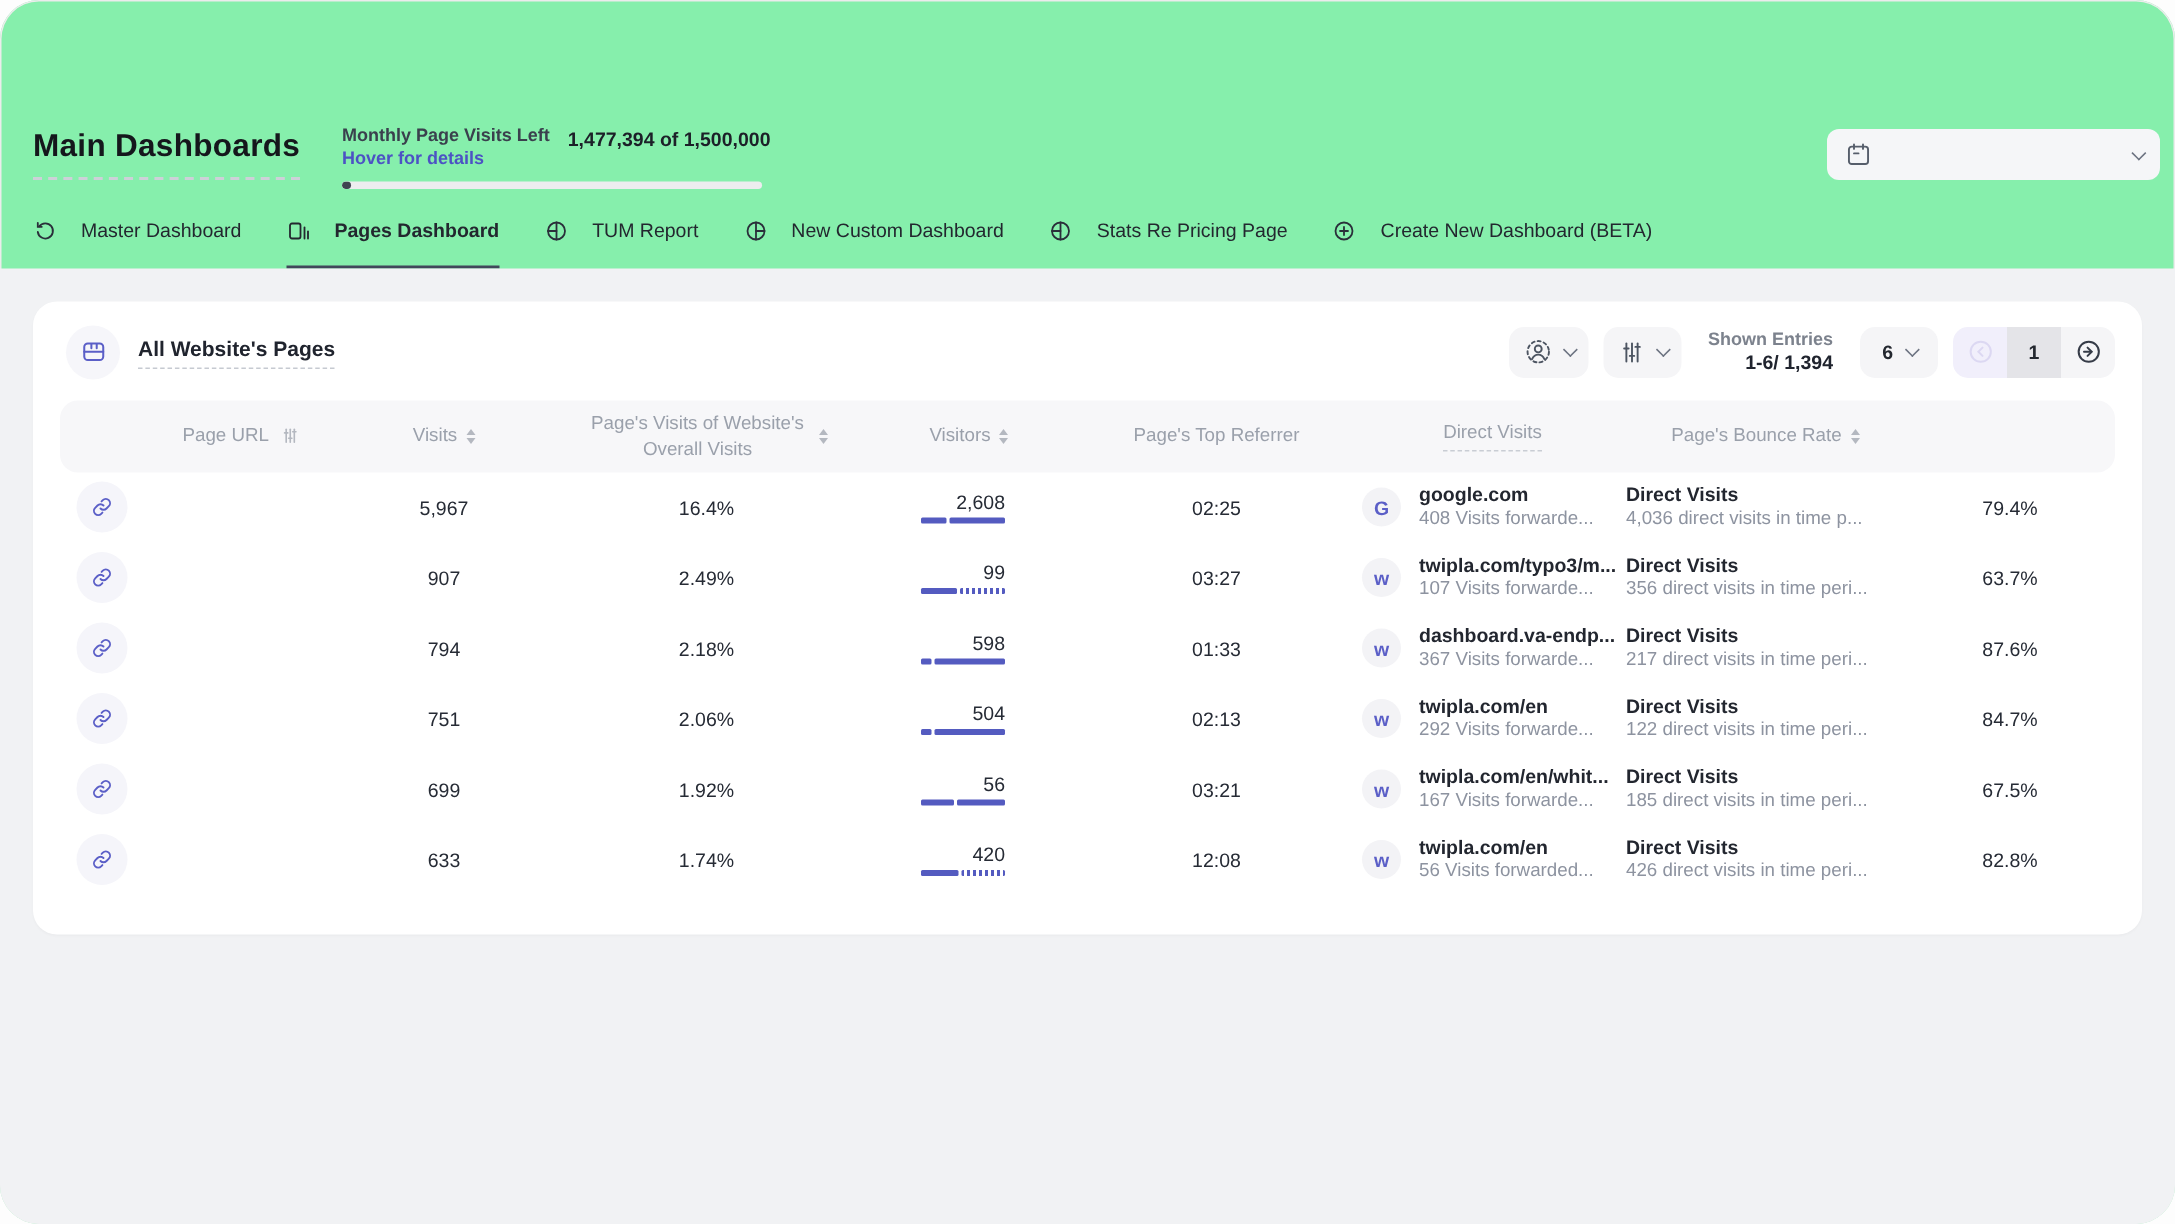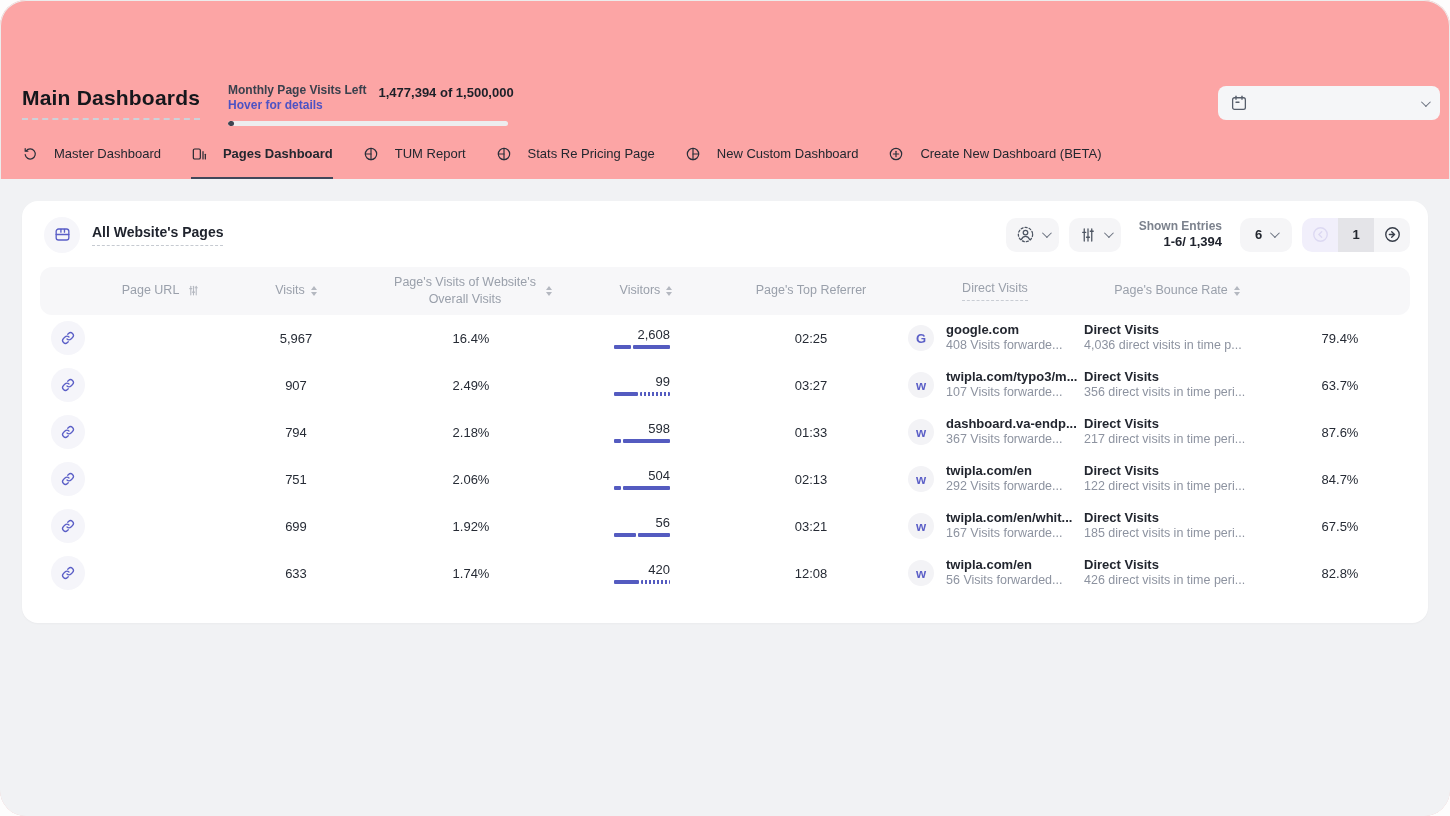--- a/index.html
+++ b/index.html
@@ -1,18 +1,18 @@
 <!DOCTYPE html>
 <html><head>
 <meta charset="utf-8">
 <style>
   * { margin:0; padding:0; box-sizing:border-box; }
   html,body { width:1450px; height:816px; background:#fdfdfd; font-family:"Liberation Sans", sans-serif; }
   .frame { position:relative; width:1450px; height:816px; border-radius:26px; overflow:hidden;
-           background:#fca5a5; box-shadow:0 0 0 1px #ececec inset; display:flex; flex-direction:column; }
+           background:#86efac; box-shadow:0 0 0 1px #ececec inset; display:flex; flex-direction:column; }
 
   
   .hdr { display:flex; align-items:flex-start; padding:86px 10px 0 22px; }
   .page-title { font-size:21px; font-weight:700; color:#15171c; letter-spacing:.2px;
                 border-bottom:2px dashed #cdd1d8; padding-bottom:8px; }
   .quota { margin-left:28px; margin-top:-3px; }
   .quota-top { display:flex; align-items:flex-start; }
   .quota-label { font-size:12px; font-weight:700; color:#3a404d; line-height:1.25; }
   .quota-link { font-size:12px; font-weight:600; color:#4c52c4; line-height:1.3; cursor:pointer; }
   .quota-usage { font-size:13px; font-weight:700; color:#1c2028; margin-left:12px; margin-top:2px; white-space:nowrap; }
@@ -143,34 +143,34 @@
             <line x1="3.5" y1="12" x2="12" y2="12"></line>
         </svg>
       </span>
       <span>TUM Report</span>
     </div>
     <div class="tab">
       <span>
         <svg width="16" height="16" viewBox="0 0 24 24" fill="none" stroke="#2a2f3a" stroke-width="1.8" stroke-linecap="round">
           <circle cx="12" cy="12" r="8.5"></circle>
             <line x1="12" y1="3.5" x2="12" y2="20.5"></line>
-            <line x1="3.5" y1="12" x2="12" y2="12"></line>
-        </svg>
-      </span>
-      <span>Stats Re Pricing Page</span>
+            <line x1="12" y1="12" x2="20.5" y2="12"></line>
+        </svg>
+      </span>
+      <span>New Custom Dashboard</span>
     </div>
     <div class="tab">
       <span>
         <svg width="16" height="16" viewBox="0 0 24 24" fill="none" stroke="#2a2f3a" stroke-width="1.8" stroke-linecap="round">
           <circle cx="12" cy="12" r="8.5"></circle>
             <line x1="12" y1="3.5" x2="12" y2="20.5"></line>
-            <line x1="12" y1="12" x2="20.5" y2="12"></line>
-        </svg>
-      </span>
-      <span>New Custom Dashboard</span>
+            <line x1="3.5" y1="12" x2="12" y2="12"></line>
+        </svg>
+      </span>
+      <span>Stats Re Pricing Page</span>
     </div>
     <div class="tab">
       <span>
         <svg width="16" height="16" viewBox="0 0 24 24" fill="none" stroke="#2a2f3a" stroke-width="1.8" stroke-linecap="round">
           <circle cx="12" cy="12" r="8.5"></circle>
             <line x1="12" y1="8" x2="12" y2="16"></line>
             <line x1="8" y1="12" x2="16" y2="12"></line>
         </svg>
       </span>
       <span>Create New Dashboard (BETA)</span>

